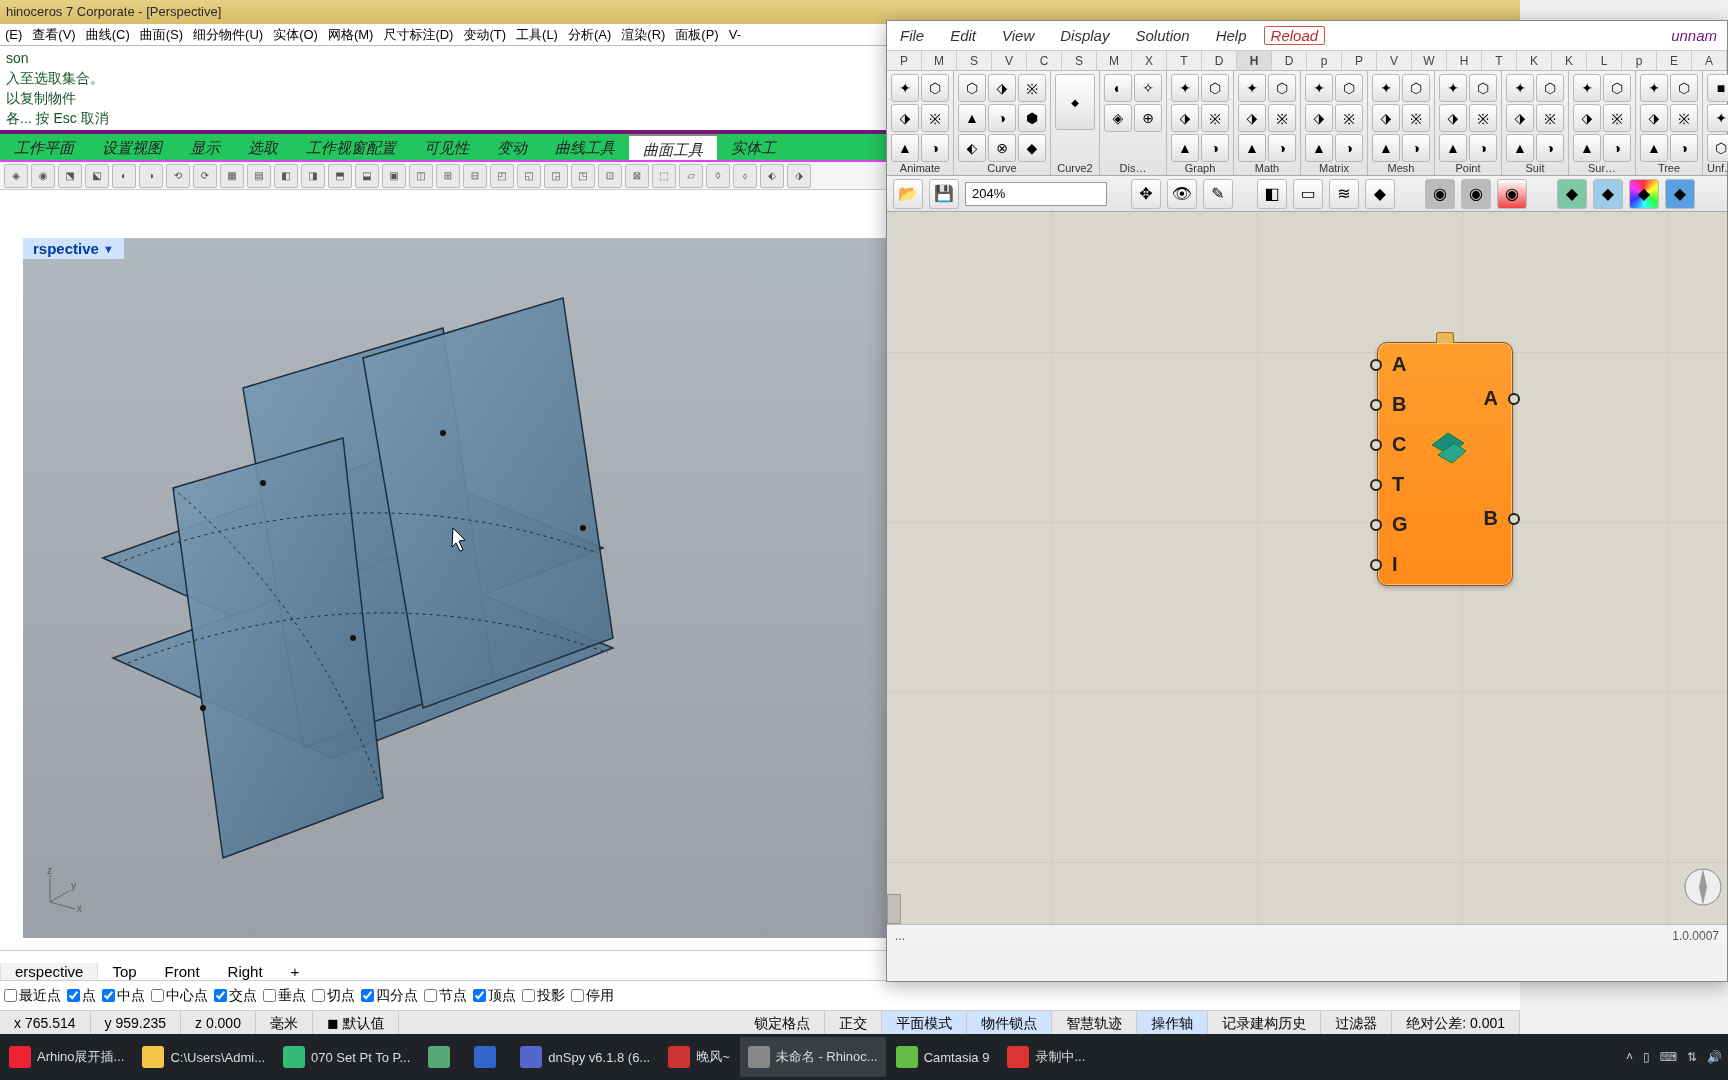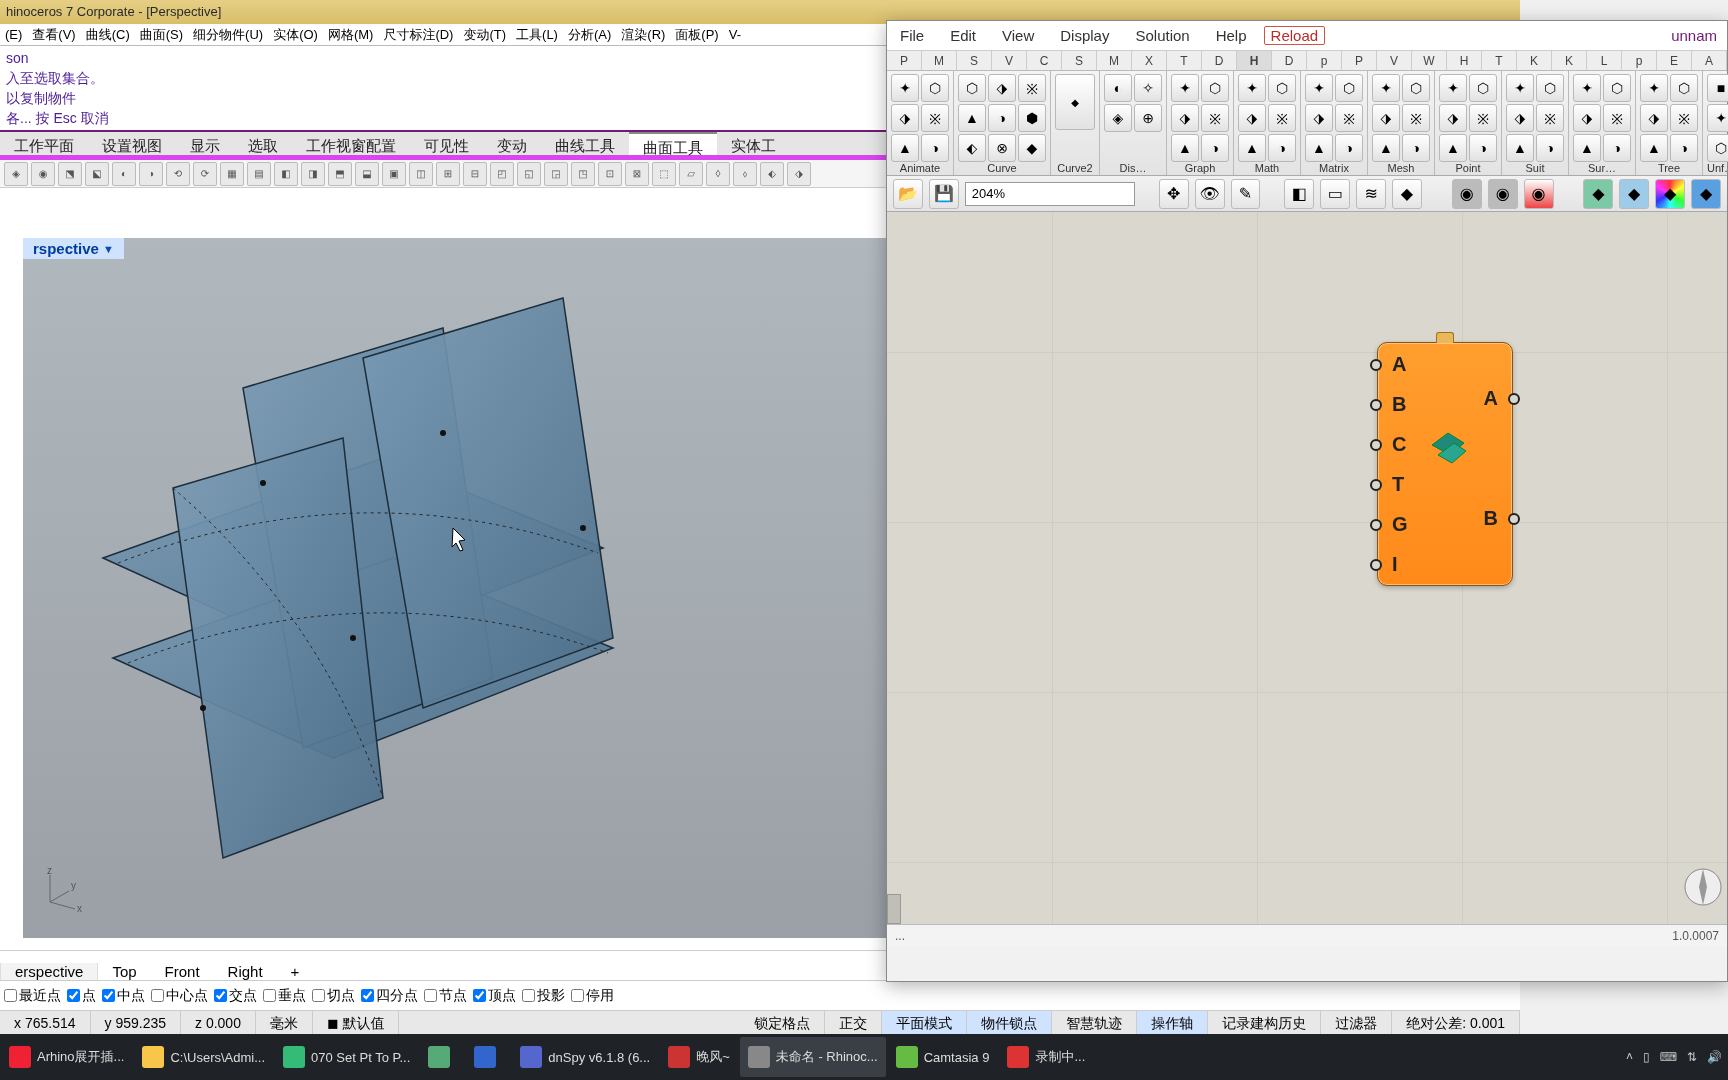--- a/index.html
+++ b/index.html
@@ -1,23 +1,23 @@
 <!DOCTYPE html>
 <html><head>
 <meta charset="utf-8">
 <style>
 * { box-sizing: border-box; margin: 0; padding: 0; font-family: "Microsoft YaHei", "Segoe UI", Arial, sans-serif; }
 body { width: 1728px; height: 1080px; overflow: hidden; background: #f0f0f0; position: relative; }
 .rhino-window { position: absolute; left: 0; top: 0; width: 1520px; height: 1080px; background: #fff; }
 .rhino-titlebar { height: 24px; background: linear-gradient(#e6cf85,#d8be6a); padding: 0 6px; font-size: 13px; line-height: 24px; color: #2a2a2a; }
 .rhino-menubar { height: 22px; background: #fff; border-bottom: 1px solid #bbb; font-size: 13px; display: flex; }
 .rhino-menubar span { padding: 0 5px; line-height: 22px; }
-.rhino-cmdarea { background: #fff; border-bottom: 2px solid #701a75; padding: 2px 6px; font-size: 14px; line-height: 20px; color: #4c1d95; }
+.rhino-cmdarea { background: #fff; border-bottom: 4px solid #701a75; padding: 2px 6px; font-size: 14px; line-height: 20px; color: #14532d; }
 .rhino-cmdarea div { white-space: nowrap; }
-.rhino-tabbar { height: 28px; background: #e5e5e5; border-bottom: 5px solid #d946ef; display: flex; }
+.rhino-tabbar { height: 28px; background: #22c55e; border-bottom: 2px solid #d946ef; display: flex; font-style: italic; }
 .rhino-tabbar span { padding: 0 14px; line-height: 28px; font-size: 15px; color: #222; }
 .rhino-tabbar span.active { background: #fff; border-top: 2px solid #888; }
 .rhino-toolrow { height: 28px; background: #f5f5f5; border-bottom: 1px solid #ccc; display: flex; align-items: center; gap: 3px; padding: 0 4px; }
 .rhino-toolrow .tbtn { width: 24px; height: 24px; background: #e9e9e9; border: 1px solid #bbb; border-radius: 2px; font-size: 10px; display:flex; align-items:center; justify-content:center; color:#555;}
 .viewport-label { position: absolute; left: 0; top: 250px; background: #cfe3ff; color: #003d9e; font-size: 15px; padding: 2px 10px; font-weight: bold; display:flex; align-items:center; gap:4px;}
 .viewport-label .vp-arrow{ color:#0a4ab8; font-size:11px;}
 .viewport { position: absolute; left: 0; top: 238px; width: 885px; height: 700px; background: linear-gradient(#b0b7bd,#9aa0a6); margin-left: 23px; }
 .viewport svg { width: 100%; height: 100%; }
 .axis-widget { position: absolute; left: 12px; bottom: 18px; font-size: 12px; color: #555; }
 .rhino-viewbar { position: absolute; left: 0; bottom: 100px; height: 30px; width: 100%; background: #fff; border-top: 1px solid #ccc; display: flex; align-items: center; font-size: 15px; }
@@ -31,36 +31,36 @@
 .taskbar { position: absolute; left: 0; bottom: 0; height: 46px; width: 100%; background: #1f2226; display: flex; align-items: center; }
 .taskbar .titem { height: 40px; min-width: 44px; padding:0 8px; display:flex; align-items:center; gap:6px; color:#ddd; font-size:13px; border-radius:2px; margin:0 1px;}
 .taskbar .titem.active{ background:#3a3f45;}
 .taskbar .ticon{ width:22px;height:22px;border-radius:3px; display:flex;align-items:center;justify-content:center;font-size:13px;}
 .tray{position:absolute;right:6px;bottom:0;height:46px;display:flex;align-items:center;gap:10px;color:#ccc;font-size:12px;}
 
 .gh-window { position: absolute; left: 886px; top: 20px; width: 842px; height: 962px; background: #f1f1f1; border: 1px solid #888; box-shadow: 0 4px 18px rgba(0,0,0,.3); }
 .gh-titlebar { height: 26px; background: #fff; display: flex; align-items: center; padding: 0 8px; font-size: 14px; color: #555; justify-content:space-between;}
 .gh-ctrl{display:flex;gap:22px;font-size:15px;color:#666;}
 .gh-menubar { height: 30px; background: #fff; border-bottom: 1px solid #ccc; display: flex; align-items: center; font-size: 15px; color: #333; }
-.gh-menubar span { padding: 0 13px; }
+.gh-menubar span { padding: 0 13px; font-style: italic; }
 .gh-menubar .reload { color: #b82c2c; border:1px solid #c54; padding:0 6px; margin-left:4px; border-radius:2px;}
 .gh-menubar .docname{ margin-left:auto; padding-right:10px; color:#701a75;}
 .gh-tabrow { height: 20px; background: #eee; border-bottom: 1px solid #bbb; display: flex; font-size: 12px; color: #444; }
 .gh-tabrow span { width: 35px; text-align: center; line-height: 20px; border-right:1px solid #ccc;}
 .gh-tabrow span.active{ background:#dcdcdc; font-weight:bold;}
 .gh-ribbon { height: 105px; background: linear-gradient(#f4f4f4,#e3e3e3); border-bottom: 1px solid #aaa; display: flex; }
 .gh-group { border-right: 1px solid #bbb; padding: 3px 4px 0; display: flex; flex-direction: column; justify-content: space-between; }
 .gh-group .icons { display: grid; grid-template-columns: repeat(var(--cols,2), 28px); grid-auto-rows: 28px; gap: 2px; }
 .gh-group .icons.big {grid-template-columns: repeat(var(--cols,1), 40px); grid-auto-rows:56px;}
 .gh-ico { width: 28px; height: 28px; border: 1px solid #b8b8b8; border-radius: 3px; background: linear-gradient(#fff,#e2e2e2); display:flex;align-items:center;justify-content:center; font-size:14px;}
 .gh-ico.big{width:40px;height:56px;flex-direction:column;font-size:10px;}
 .gh-lbl { font-size: 11px; text-align: center; color: #333; padding-bottom:1px;}
 .gh-toolbar2 { height: 36px; background: linear-gradient(#f2f2f2,#e4e4e4); border-bottom: 1px solid #aaa; display: flex; align-items: center; gap: 6px; padding: 0 6px; }
 .gh-toolbar2 .sbtn{ width:30px;height:30px;border:1px solid #bbb;border-radius:3px;background:linear-gradient(#fff,#e4e4e4);display:flex;align-items:center;justify-content:center;}
-.gh-zoom{ width:170px;height:24px;border:1px solid #999;background:#fff;font-size:13px;padding:0 6px;}
+.gh-zoom{ width:142px;height:24px;border:1px solid #999;background:#fff;font-size:13px;padding:0 6px;}
 .gh-canvas { position: relative; flex: 1; background: #d9d7ce; height: 712px;
   background-image:
     linear-gradient(#cfccc3 1px, transparent 1px),
     linear-gradient(90deg, #cfccc3 1px, transparent 1px);
   background-size: 205px 170px;
   background-position: -40px -30px;
 }
 .gh-statusbar{height:22px;border-top:1px solid #bbb;background:#f3f3f3;display:flex;justify-content:space-between;align-items:center;font-size:12px;color:#555;padding:0 8px;}
 .gh-comp { position: absolute; left: 490px; top: 130px; width: 136px; height: 244px; background: linear-gradient(#ff9e2e,#ff8a1a); border: 1px solid #8a5410; border-radius: 10px; box-shadow: inset 0 0 0 1px rgba(255,255,255,.4), 0 2px 5px rgba(0,0,0,.25); }
 .gh-comp .notch{position:absolute;top:-11px;left:50%;transform:translateX(-50%);width:18px;height:11px;background:#e8b85a;border:1px solid #a07018;border-bottom:none;border-radius:3px 3px 0 0;}

